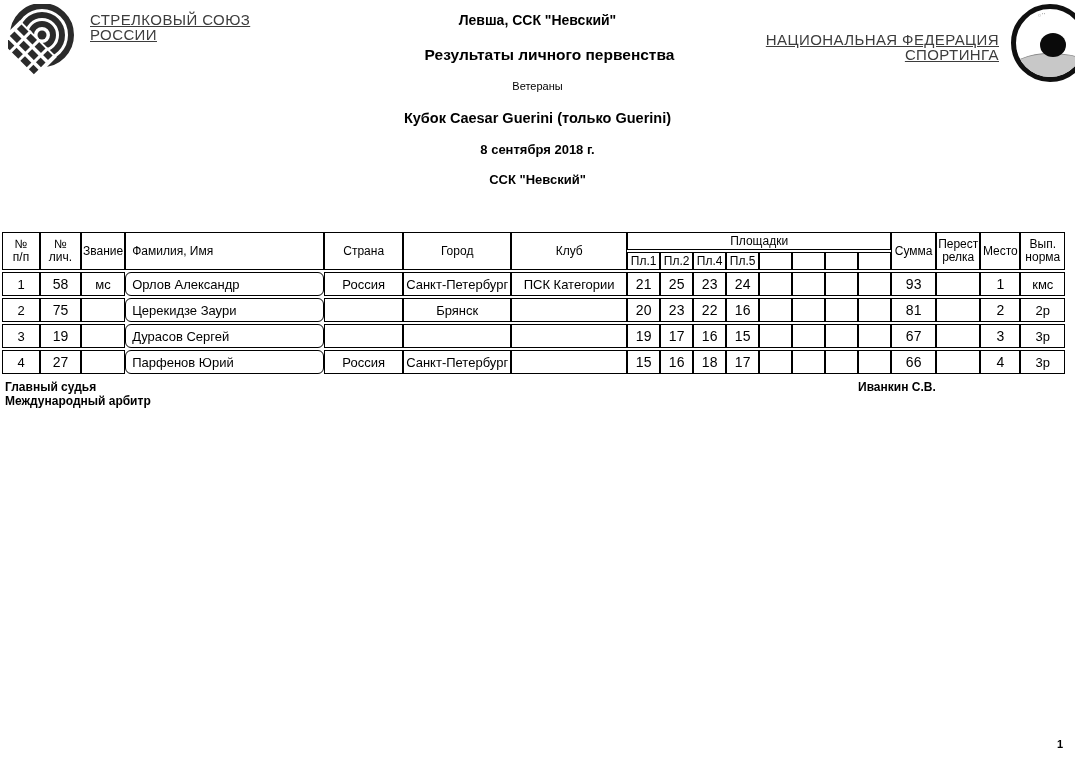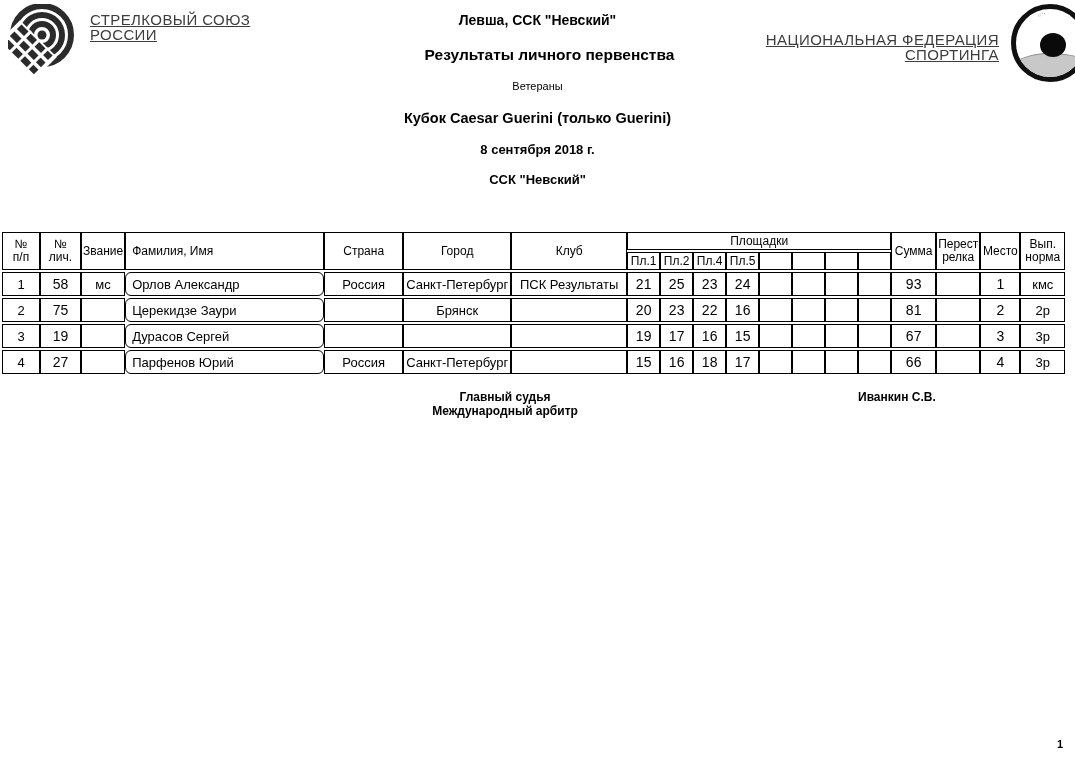--- a/index.html
+++ b/index.html
@@ -46,21 +46,21 @@
   tbody tr { height: 24px; }
   td { font-size: 13px; text-align: center; vertical-align: middle; padding: 1px 2px; }
   td.l { text-align: left; padding-left: 6px; border-radius: 6px; }
   td.num { font-size: 14px; }
 
   
   .official { position: absolute; left: 5px; width: 1000px; font-size: 12px; font-weight: bold;
     line-height: 13.5px; }
   .official .roles { white-space: pre-line; }
   .official .name { position: absolute; left: 853px; top: 0; }
-  .off-1 { top: 391px; text-align: center; }
+  .off-1 { top: 381px; }
   .off-2 { top: 431px; }
 
   .pagenum { position: absolute; left: 1057px; top: 738px; font-size: 11px; font-weight: bold; }
 
   svg { display: block; }
 </style>
 </head>
 <body>
 
 <div class="page">
@@ -163,21 +163,21 @@
       </thead>
       <tbody>
 
         <tr>
           <td>1</td>
           <td class="num">58</td>
           <td>мс</td>
           <td class="l">Орлов Александр</td>
           <td>Россия</td>
           <td>Санкт-Петербург</td>
-          <td>ПСК Результаты</td>
+          <td>ПСК Категории</td>
           <td class="num">21</td>
           <td class="num">25</td>
           <td class="num">23</td>
           <td class="num">24</td>
           <td class="num"></td>
           <td class="num"></td>
           <td class="num"></td>
           <td class="num"></td>
           <td class="num">93</td>
           <td></td>

